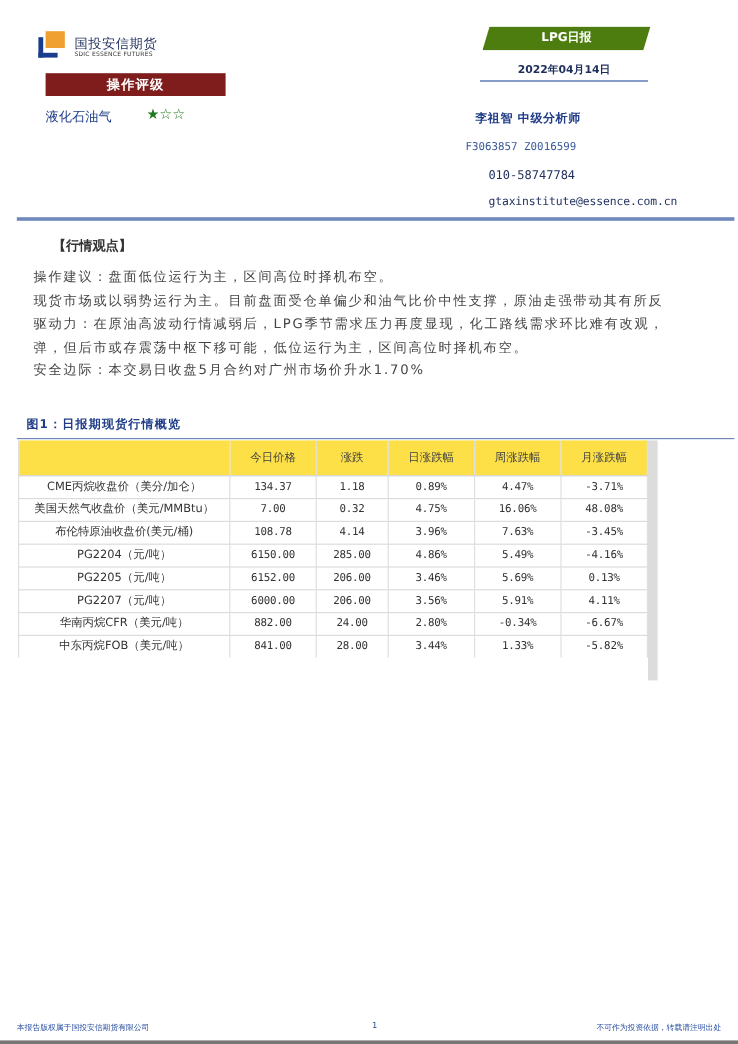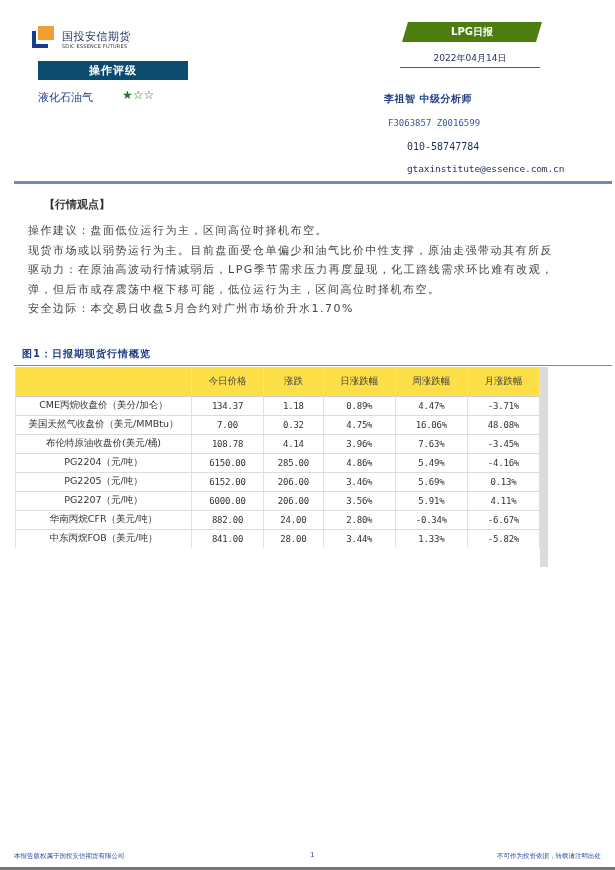--- a/index.html
+++ b/index.html
@@ -7,29 +7,29 @@
   body { position: relative; font-family: "DejaVu Sans", "Liberation Sans", sans-serif; color: #333; }
 
   .logo { position: absolute; left: 32px; top: 26px; width: 110px; height: 26px; }
   .logo-mark { position: absolute; left: 0; top: 0; width: 22px; height: 22px; }
   .logo-mark .orange { position: absolute; left: 6px; top: 0; width: 16px; height: 14px; background: #f0a030; }
   .logo-mark .blue2 { position: absolute; left: 0; top: 5px; width: 4px; height: 17px; background: #1a3c8c; }
   .logo-mark .blue3 { position: absolute; left: 0; top: 18px; width: 16px; height: 4px; background: #1a3c8c; }
   .logo-cn { position: absolute; left: 30px; top: 3px; font-size: 11px; color: #1f2f5c; letter-spacing: 0.5px; white-space: nowrap; }
   .logo-en { position: absolute; left: 30px; top: 17px; font-size: 5px; color: #333; letter-spacing: 0.2px; white-space: nowrap; }
 
-  .rating-bar { position: absolute; left: 38px; top: 61px; width: 150px; height: 19px; background: #0c4a6e; color: #fff; font-size: 11px; font-weight: bold; text-align: center; line-height: 19px; letter-spacing: 1px; }
+  .rating-bar { position: absolute; left: 38px; top: 61px; width: 150px; height: 19px; background: #7f1d1d; color: #fff; font-size: 11px; font-weight: bold; text-align: center; line-height: 19px; letter-spacing: 1px; }
   .product-line { position: absolute; left: 38px; top: 90px; font-size: 11px; color: #1f3c88; white-space: nowrap; }
   .stars { position: absolute; left: 122px; top: 88px; font-size: 12px; color: #1f7a1f; letter-spacing: 0px; }
 
   .report-tag { position: absolute; left: 402px; top: 22px; width: 140px; height: 20px; background: #4d7c0f; clip-path: polygon(6px 0, 100% 0, calc(100% - 6px) 100%, 0 100%); color: #fff; font-size: 10px; font-weight: bold; text-align: center; line-height: 20px; }
-  .report-date { position: absolute; left: 400px; top: 52px; width: 140px; text-align: center; font-size: 9px; font-weight: normal; color: #1f2f5c; }
+  .report-date { position: absolute; left: 400px; top: 52px; width: 140px; text-align: center; font-size: 9px; font-weight: bold; color: #1f2f5c; }
   .date-rule { position: absolute; left: 400px; top: 67px; width: 140px; height: 1px; background: #3a5ca8; }
 
-  .analyst { position: absolute; left: 384px; top: 92px; font-size: 10px; font-weight: bold; color: #1f3c88; white-space: nowrap; letter-spacing: 0.5px; }
+  .analyst { position: absolute; left: 396px; top: 92px; font-size: 10px; font-weight: bold; color: #1f3c88; white-space: nowrap; letter-spacing: 0.5px; }
   .cert { position: absolute; left: 388px; top: 118px; font-size: 9px; color: #3a5a9a; font-family: "DejaVu Sans Mono", monospace; }
   .phone { position: absolute; left: 407px; top: 141px; font-size: 10px; color: #1f2f5c; font-family: "DejaVu Sans Mono", monospace; }
   .email { position: absolute; left: 407px; top: 163px; font-size: 9.5px; color: #1f2f5c; font-family: "DejaVu Sans Mono", monospace; letter-spacing: -0.1px; }
 
   .header-rule { position: absolute; left: 14px; top: 181px; width: 598px; height: 3px; background: #6f89bd; }
 
   .section-title { position: absolute; left: 44px; top: 197px; font-size: 11px; font-weight: bold; color: #333; }
   .body-text { position: absolute; left: 28px; top: 221px; width: 570px; font-size: 11px; line-height: 19.5px; color: #444; letter-spacing: 1.5px; }
   .body-text p { margin: 0; }
 

